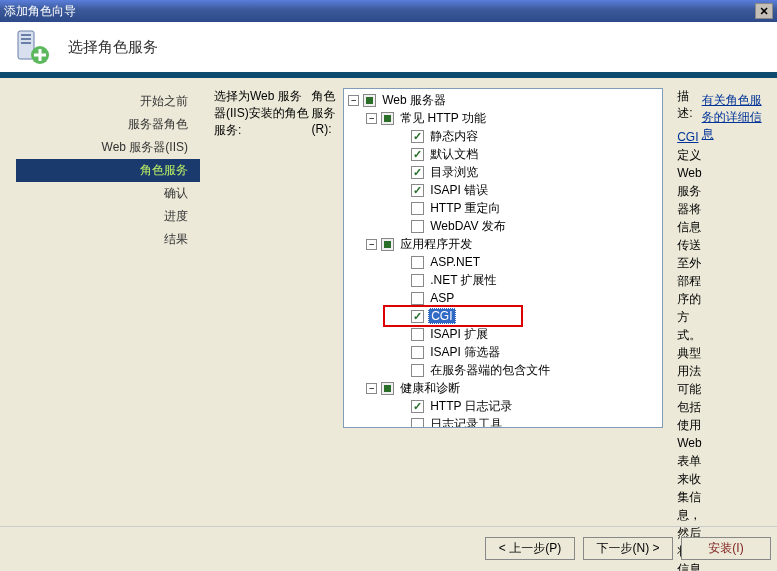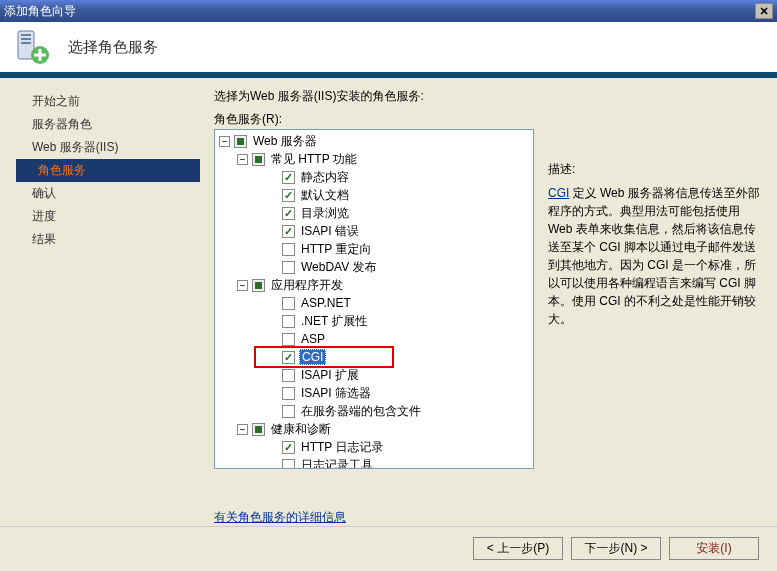--- a/index.html
+++ b/index.html
@@ -9,25 +9,25 @@
 .titlebar-text { flex: 1; font-size: 12px; }
 .titlebar-close { width: 18px; height: 16px; background: #c4c0b8; border: 1px solid #888; color: #000; font-family: Arial; font-size: 11px; font-weight: bold; display: flex; align-items: center; justify-content: center; cursor: pointer; }
 
 .header { height: 56px; background: #fff; border-bottom: 6px solid #0c4a6e; display: flex; align-items: center; padding: 0 12px; }
 .header-icon { width: 40px; height: 40px; position: relative; margin-right: 16px; }
 .header-icon svg { width: 40px; height: 40px; }
 .header-title { font-size: 15px; color: #333; }
 
 .content { display: flex; height: 448px; }
 
-.sidebar { width: 200px; padding: 12px 0 0 16px; }
+.sidebar { width: 200px; padding: 12px 0 0 16px; text-align: right; }
 .sidebar-item { padding: 3px 12px 3px 16px; color: #333; cursor: pointer; }
-.sidebar-item.selected { background: #1a3a6e; color: #f97316; padding-left: 22px; }
-
-.main { flex: 1; padding: 10px 14px 0 14px; display: flex; flex-direction: column; }
+.sidebar-item.selected { background: #1a3a6e; color: #bef264; padding-left: 22px; }
+
+.main { flex: 1; padding: 10px 14px 0 14px; display: flex; flex-direction: row; }
 .instruction { margin-bottom: 6px; }
 .label-row { margin-bottom: 1px; }
 
 .columns { display: flex; gap: 14px; flex: 1; min-height: 0; }
 
 .tree-container { width: 320px; height: 340px; background: #fff; border: 1px solid #7f9db9; overflow-y: scroll; position: relative; padding: 2px 0; }
 
 .tree-node { display: flex; align-items: center; height: 18px; white-space: nowrap; }
 .tree-node.d0 { padding-left: 4px; }
 .tree-node.d1 { padding-left: 22px; }
@@ -37,28 +37,28 @@
 .chk { width: 13px; height: 13px; border: 1px solid #888; background: #fff; margin-right: 4px; display: flex; align-items: center; justify-content: center; cursor: pointer; }
 .chk.checked::after { content: "✓"; font-size: 11px; color: #2a6e2a; font-weight: bold; line-height: 11px; }
 .chk.partial { background: #f0f0f0; }
 .chk.partial::after { content: ""; width: 7px; height: 7px; background: #2a6e2a; }
 .node-label { padding: 0 2px; }
 .node-label.selected { background: #316ac5; color: #fff; border: 1px dotted #fff; }
 
 .highlight-box { position: absolute; border: 2px solid #d00; pointer-events: none; }
 
 .desc-panel { flex: 1; }
-.desc-title { margin-bottom: 6px; margin-top: 32px; }
+.desc-title { margin-bottom: 6px; }
 .desc-body { line-height: 1.5; }
 .desc-body .cgi-link { color: #003399; text-decoration: underline; cursor: pointer; }
 
 .link-row { margin-top: 4px; }
 .link-row a { color: #003399; text-decoration: underline; cursor: pointer; }
 
-.footer { height: 44px; display: flex; align-items: center; justify-content: flex-end; gap: 8px; padding: 0 18px; border-top: 1px solid #ccc; background: #ece9d8; }
+.footer { height: 44px; display: flex; align-items: center; justify-content: flex-end; gap: 8px; padding: 0 6px; border-top: 1px solid #ccc; background: #ece9d8; }
 .btn { min-width: 90px; height: 23px; border: 1px solid #888; background: #ece9d8; font-size: 12px; cursor: pointer; padding: 0 10px; }
 .btn:disabled { color: #7f1d1d; cursor: default; }
 
 
 .tree-container::-webkit-scrollbar { width: 16px; }
 .tree-container::-webkit-scrollbar-track { background: #f0f0f0; border-left: 1px solid #ccc; }
 .tree-container::-webkit-scrollbar-thumb { background: #c8c8c8; border: 1px solid #888; }
 </style>
 </head>
 <body>

